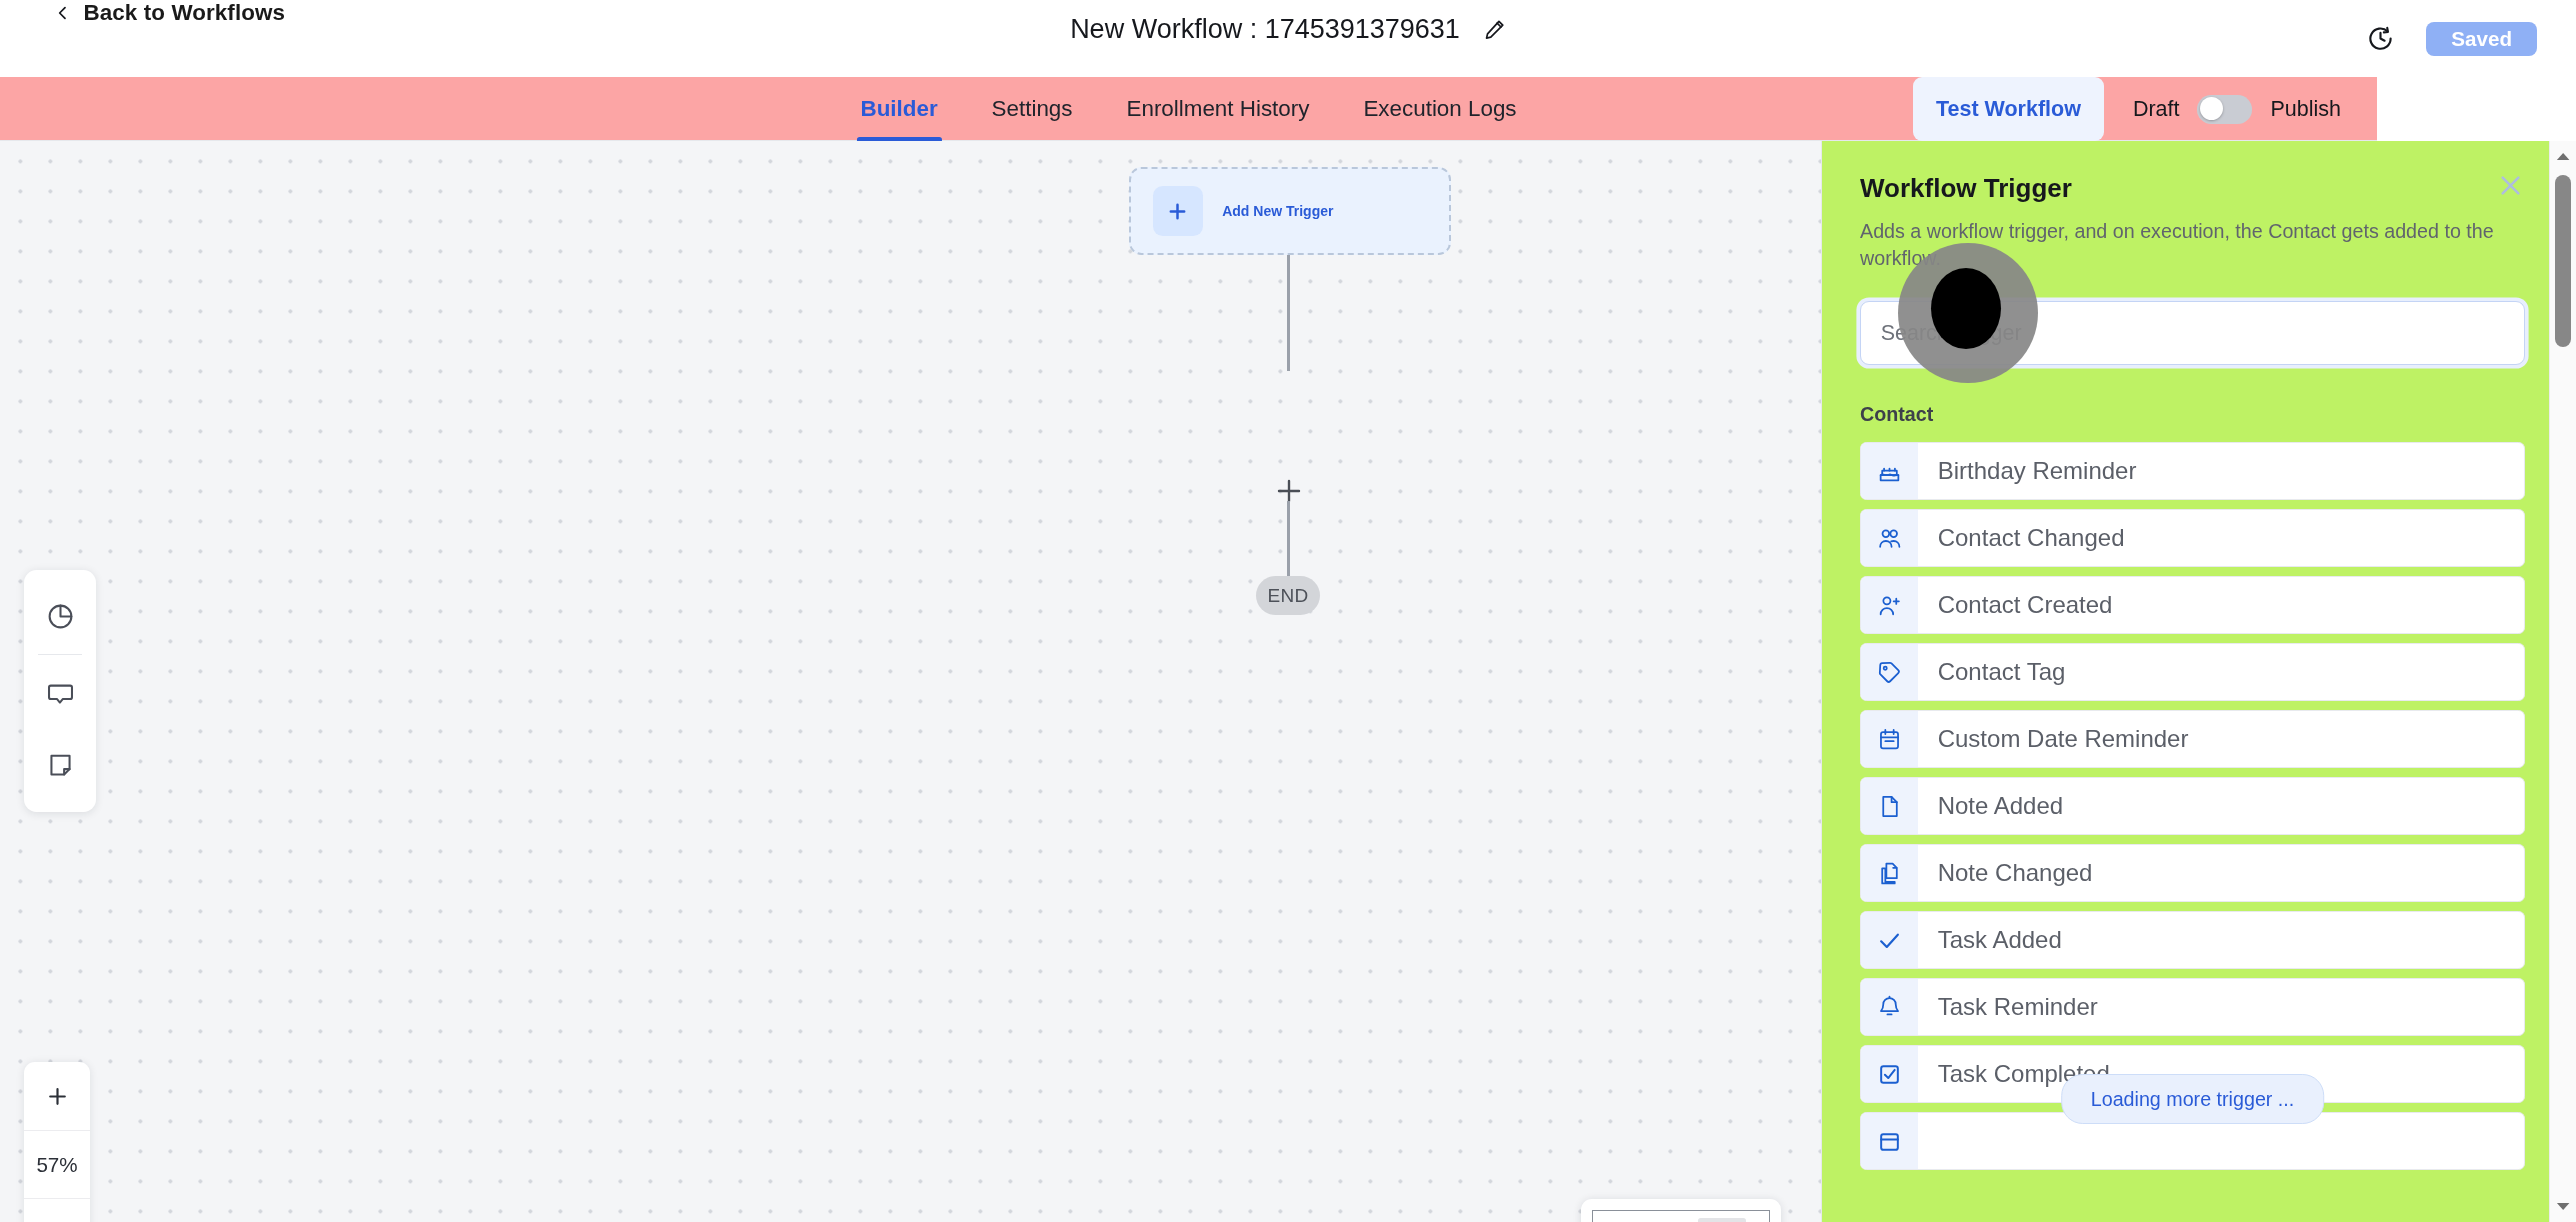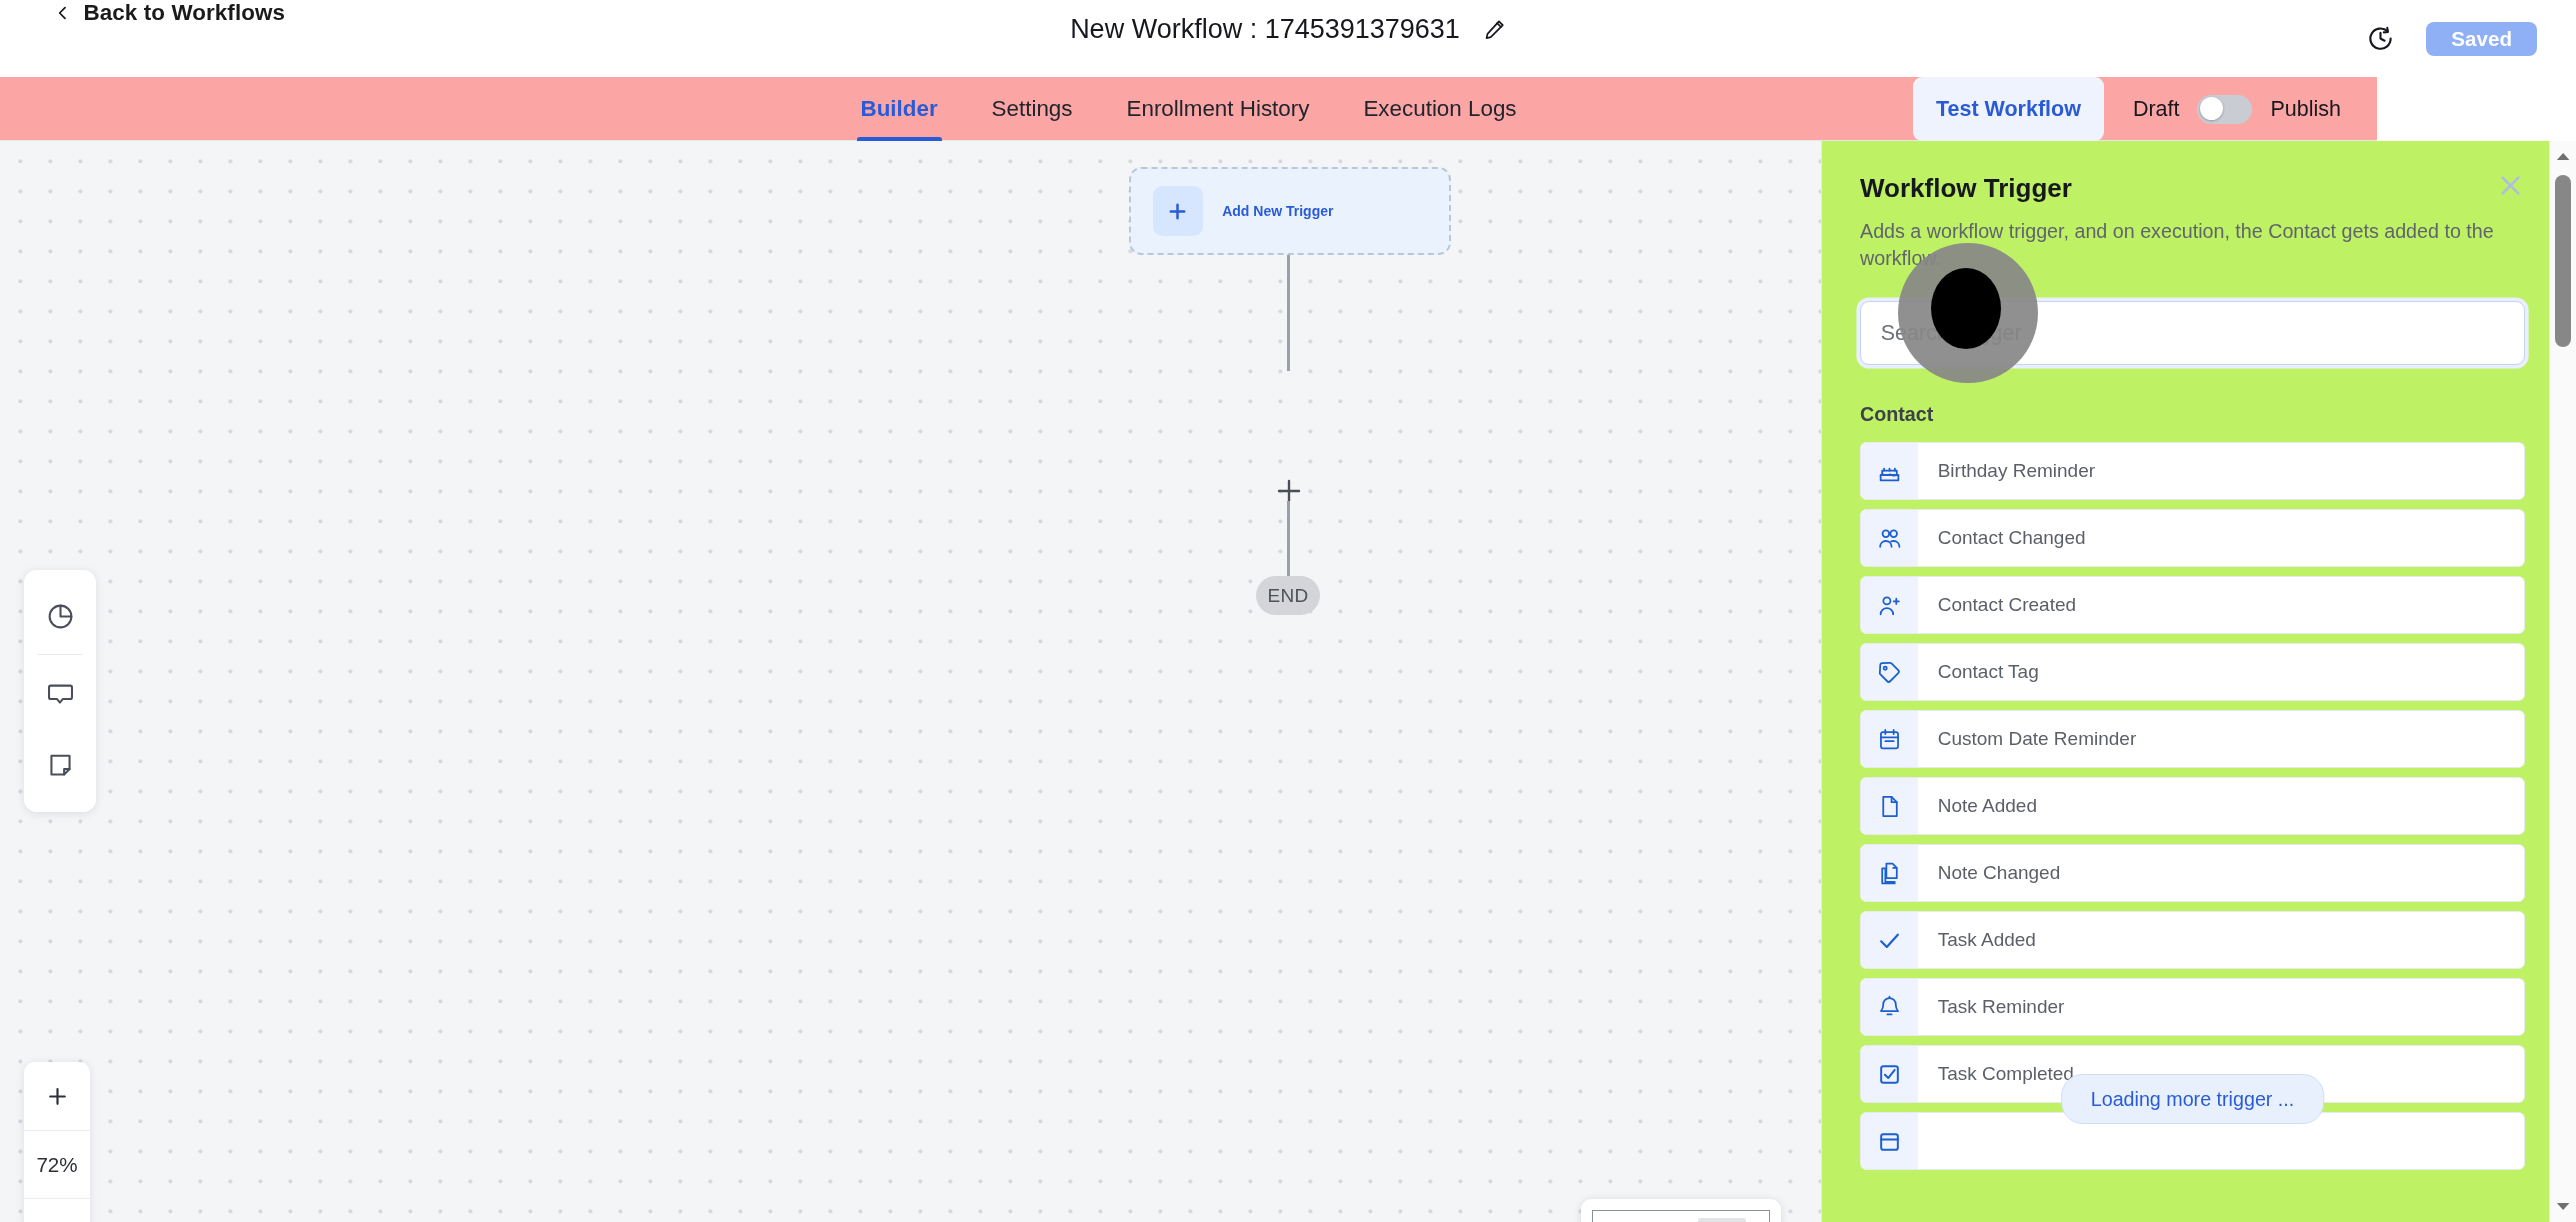--- a/index.html
+++ b/index.html
@@ -198,21 +198,21 @@
     display: flex; align-items: stretch; cursor: pointer; background: #fff;
     overflow: hidden;
   }
   .ti-icon {
     width: 57px; background: #eef3fd; flex: none;
     display: flex; align-items: center; justify-content: center;
   }
   .ti-icon svg { width: 25px; height: 25px; display: block; }
   .ti-label {
     display: flex; align-items: center; padding-left: 19.7px;
-    font-size: 19px; color: #5b5f68;
+    font-size: 24px; color: #5b5f68;
   }
 
   .loading-pill {
     position: absolute; left: 50%; transform: translateX(-50%);
     bottom: 98px;
     background: #e9f0fd; border: 0.9px solid #cdddf8; border-radius: 21.5px;
     color: #2a5bd7; font-size: 19.7px; font-weight: 500;
     padding: 12.5px 29px; white-space: nowrap;
   }
 
@@ -351,21 +351,21 @@
       </div>
     </div>
 
     <div class="zoom-box">
       <div class="zoom-btn">
         <svg viewBox="0 0 24 24" fill="none" stroke="#2c3038" stroke-width="2.1" stroke-linecap="round">
             <path d="M12 5 L12 19 M5 12 L19 12"></path>
           </svg>
       </div>
       <div class="zoom-btn">
-        <span class="zoom-pct">72%</span>
+        <span class="zoom-pct">57%</span>
       </div>
       <div class="zoom-btn">
         <svg viewBox="0 0 24 24" fill="none" stroke="#2c3038" stroke-width="2.1" stroke-linecap="round">
             <path d="M5 12 L19 12"></path>
           </svg>
       </div>
     </div>
 
     <div class="minimap">
       <div class="minimap-view">

